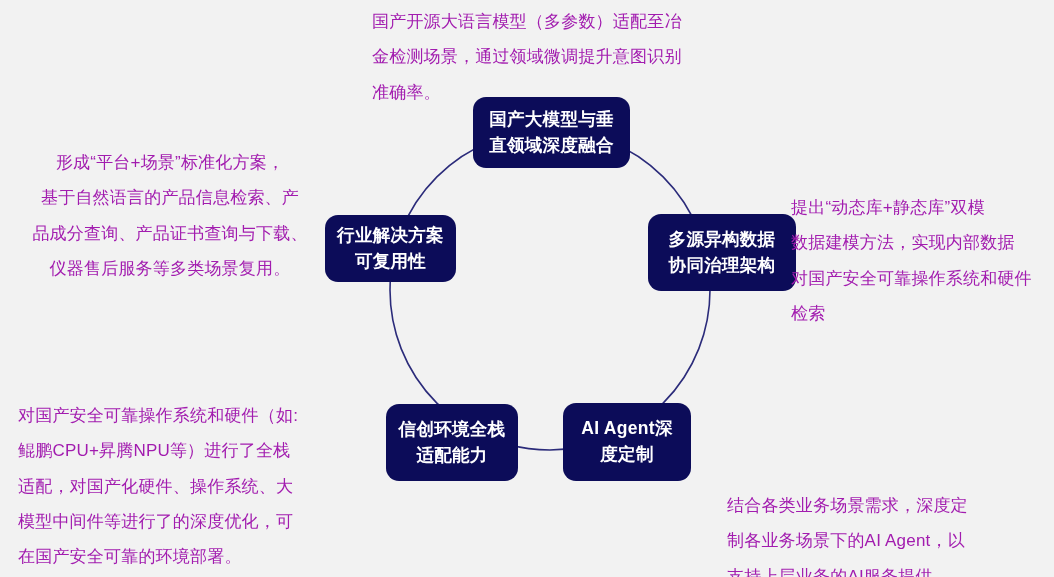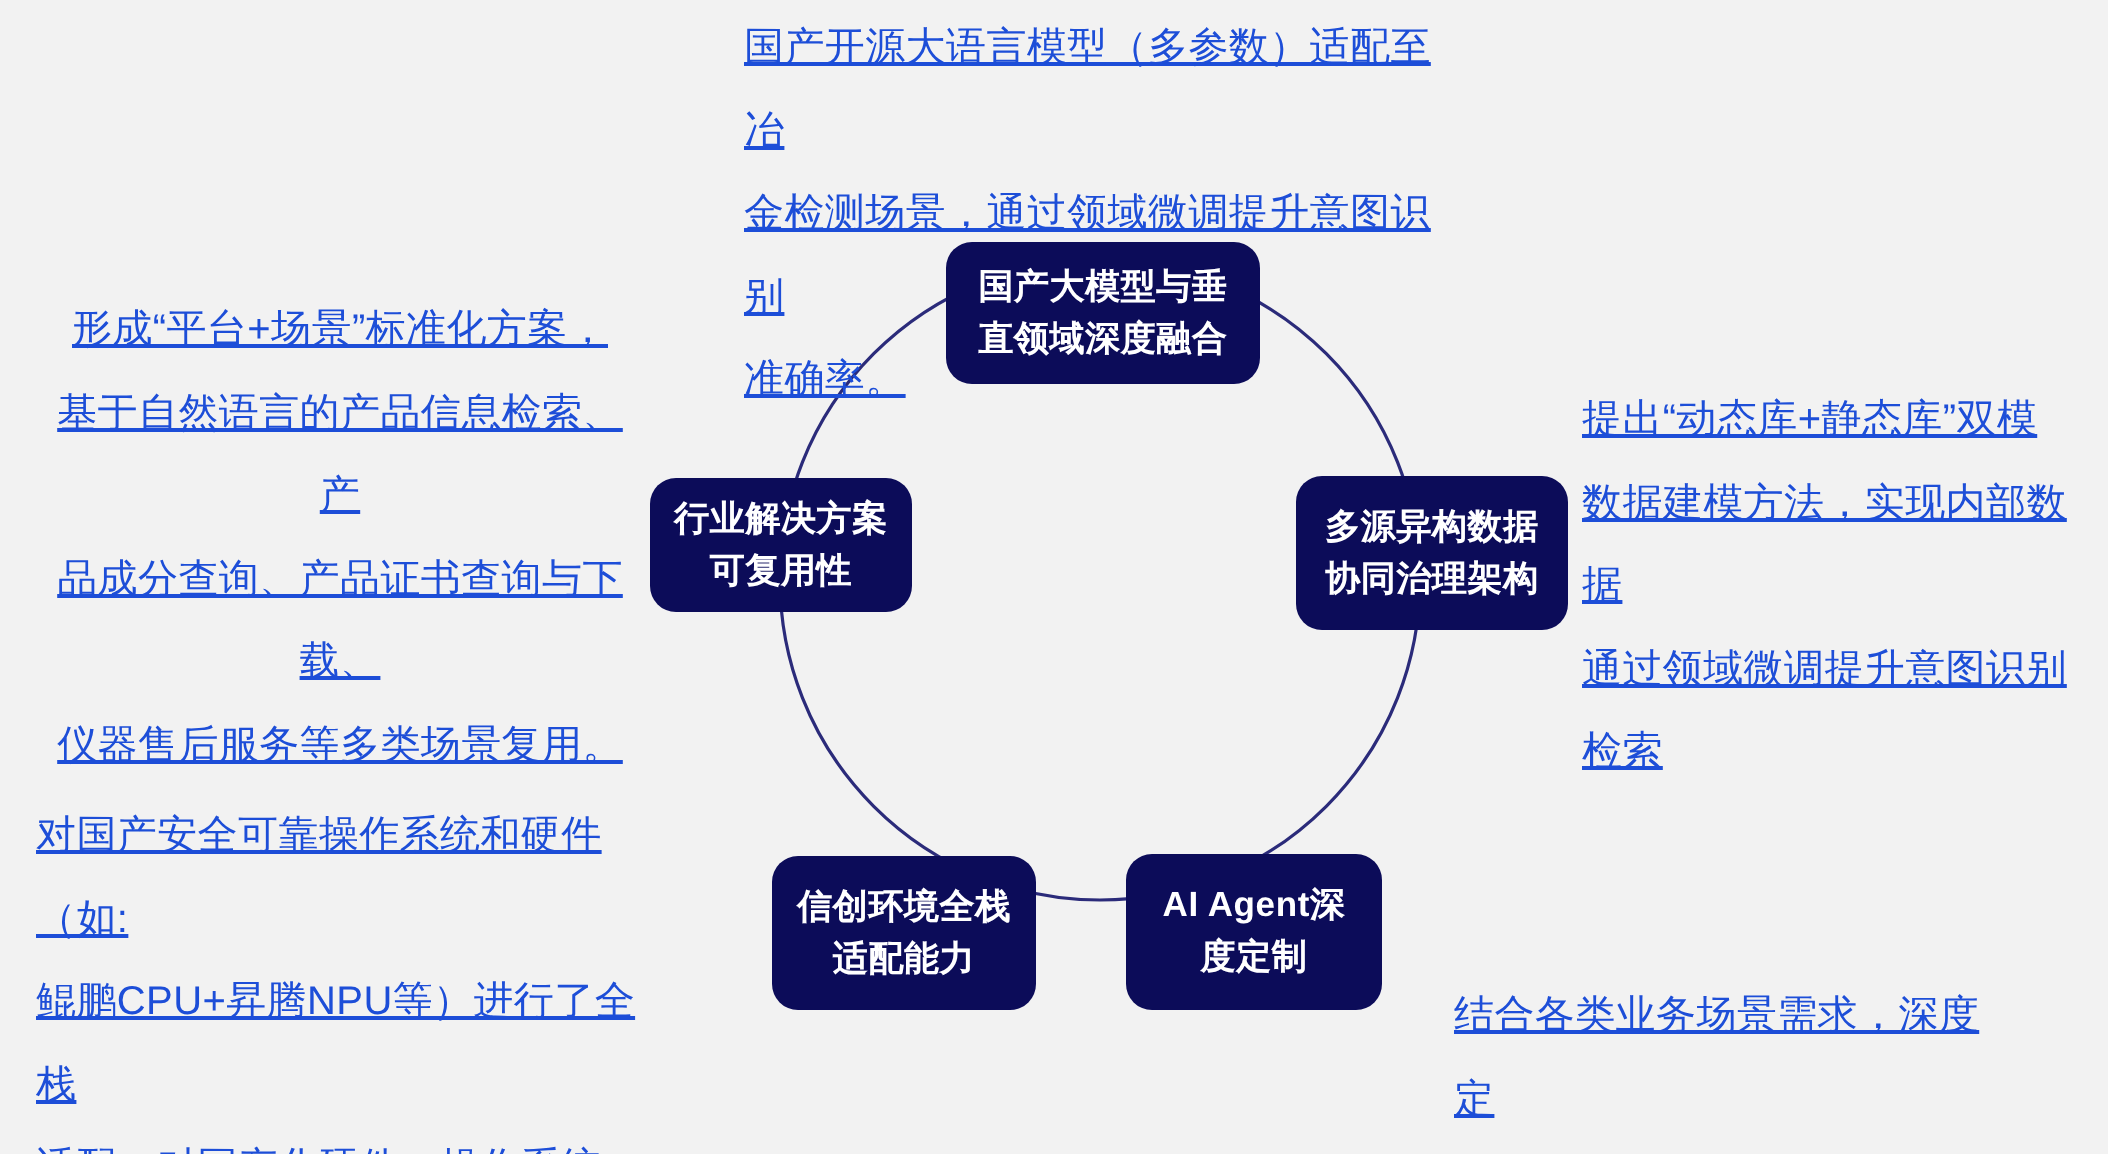--- a/index.html
+++ b/index.html
@@ -40,39 +40,37 @@
     font-size: 17.5px;
     line-height: 1.46;
     letter-spacing: 0.3px;
     display: flex;
     align-items: center;
     justify-content: center;
     text-align: center;
     box-sizing: border-box;
     padding: 4px 6px;
     white-space: pre-line;
-    margin-top: 24px;
   }
 
   #node-0 { left: 473px; top: 97px;  width: 157px; height: 71px; }
-  #node-1 { left: 648px; top: 214px; width: 136px; height: 77px; text-align: right; }
+  #node-1 { left: 648px; top: 214px; width: 148px; height: 77px; text-align: right; }
   #node-2 { left: 563px; top: 403px; width: 128px; height: 78px; }
   #node-3 { left: 386px; top: 404px; width: 132px; height: 77px; }
   #node-4 { left: 325px; top: 215px; width: 131px; height: 67px; }
 
   
   .caption {
     position: absolute;
-    color: #1d4ed8;
-    font-size: 20px;
+    color: #a21caf;
+    font-size: 17px;
     line-height: 2.08;
     letter-spacing: 0.2px;
     white-space: pre-line;
     font-weight: normal;
-    text-decoration: underline;
   }
 
   #caption-0 { left: 372px; top: 4px;   width: 345px; text-align: left; }
   #caption-1 { left: 791px; top: 190px; width: 250px; text-align: left; }
   #caption-2 { left: 727px; top: 488px; width: 275px; text-align: left; }
   #caption-3 { left: 20px;  top: 145px; width: 300px; text-align: center; }
   #caption-4 { left: 18px;  top: 398px; width: 310px; text-align: left; }
 </style>
 </head>
 <body>
@@ -92,21 +90,21 @@
   <div class="node" id="node-3">信创环境全栈
 适配能力</div>
   <div class="node" id="node-4">行业解决方案
 可复用性</div>
 
   <div class="caption" id="caption-0">国产开源大语言模型（多参数）适配至冶
 金检测场景，通过领域微调提升意图识别
 准确率。</div>
   <div class="caption" id="caption-1">提出“动态库+静态库”双模
 数据建模方法，实现内部数据
-通过领域微调提升意图识别
+对国产安全可靠操作系统和硬件
 检索</div>
   <div class="caption" id="caption-2">结合各类业务场景需求，深度定
 制各业务场景下的AI Agent，以
 支持上层业务的AI服务提供。</div>
   <div class="caption" id="caption-3">形成“平台+场景”标准化方案，
 基于自然语言的产品信息检索、产
 品成分查询、产品证书查询与下载、
 仪器售后服务等多类场景复用。</div>
   <div class="caption" id="caption-4">对国产安全可靠操作系统和硬件（如:
 鲲鹏CPU+昇腾NPU等）进行了全栈

